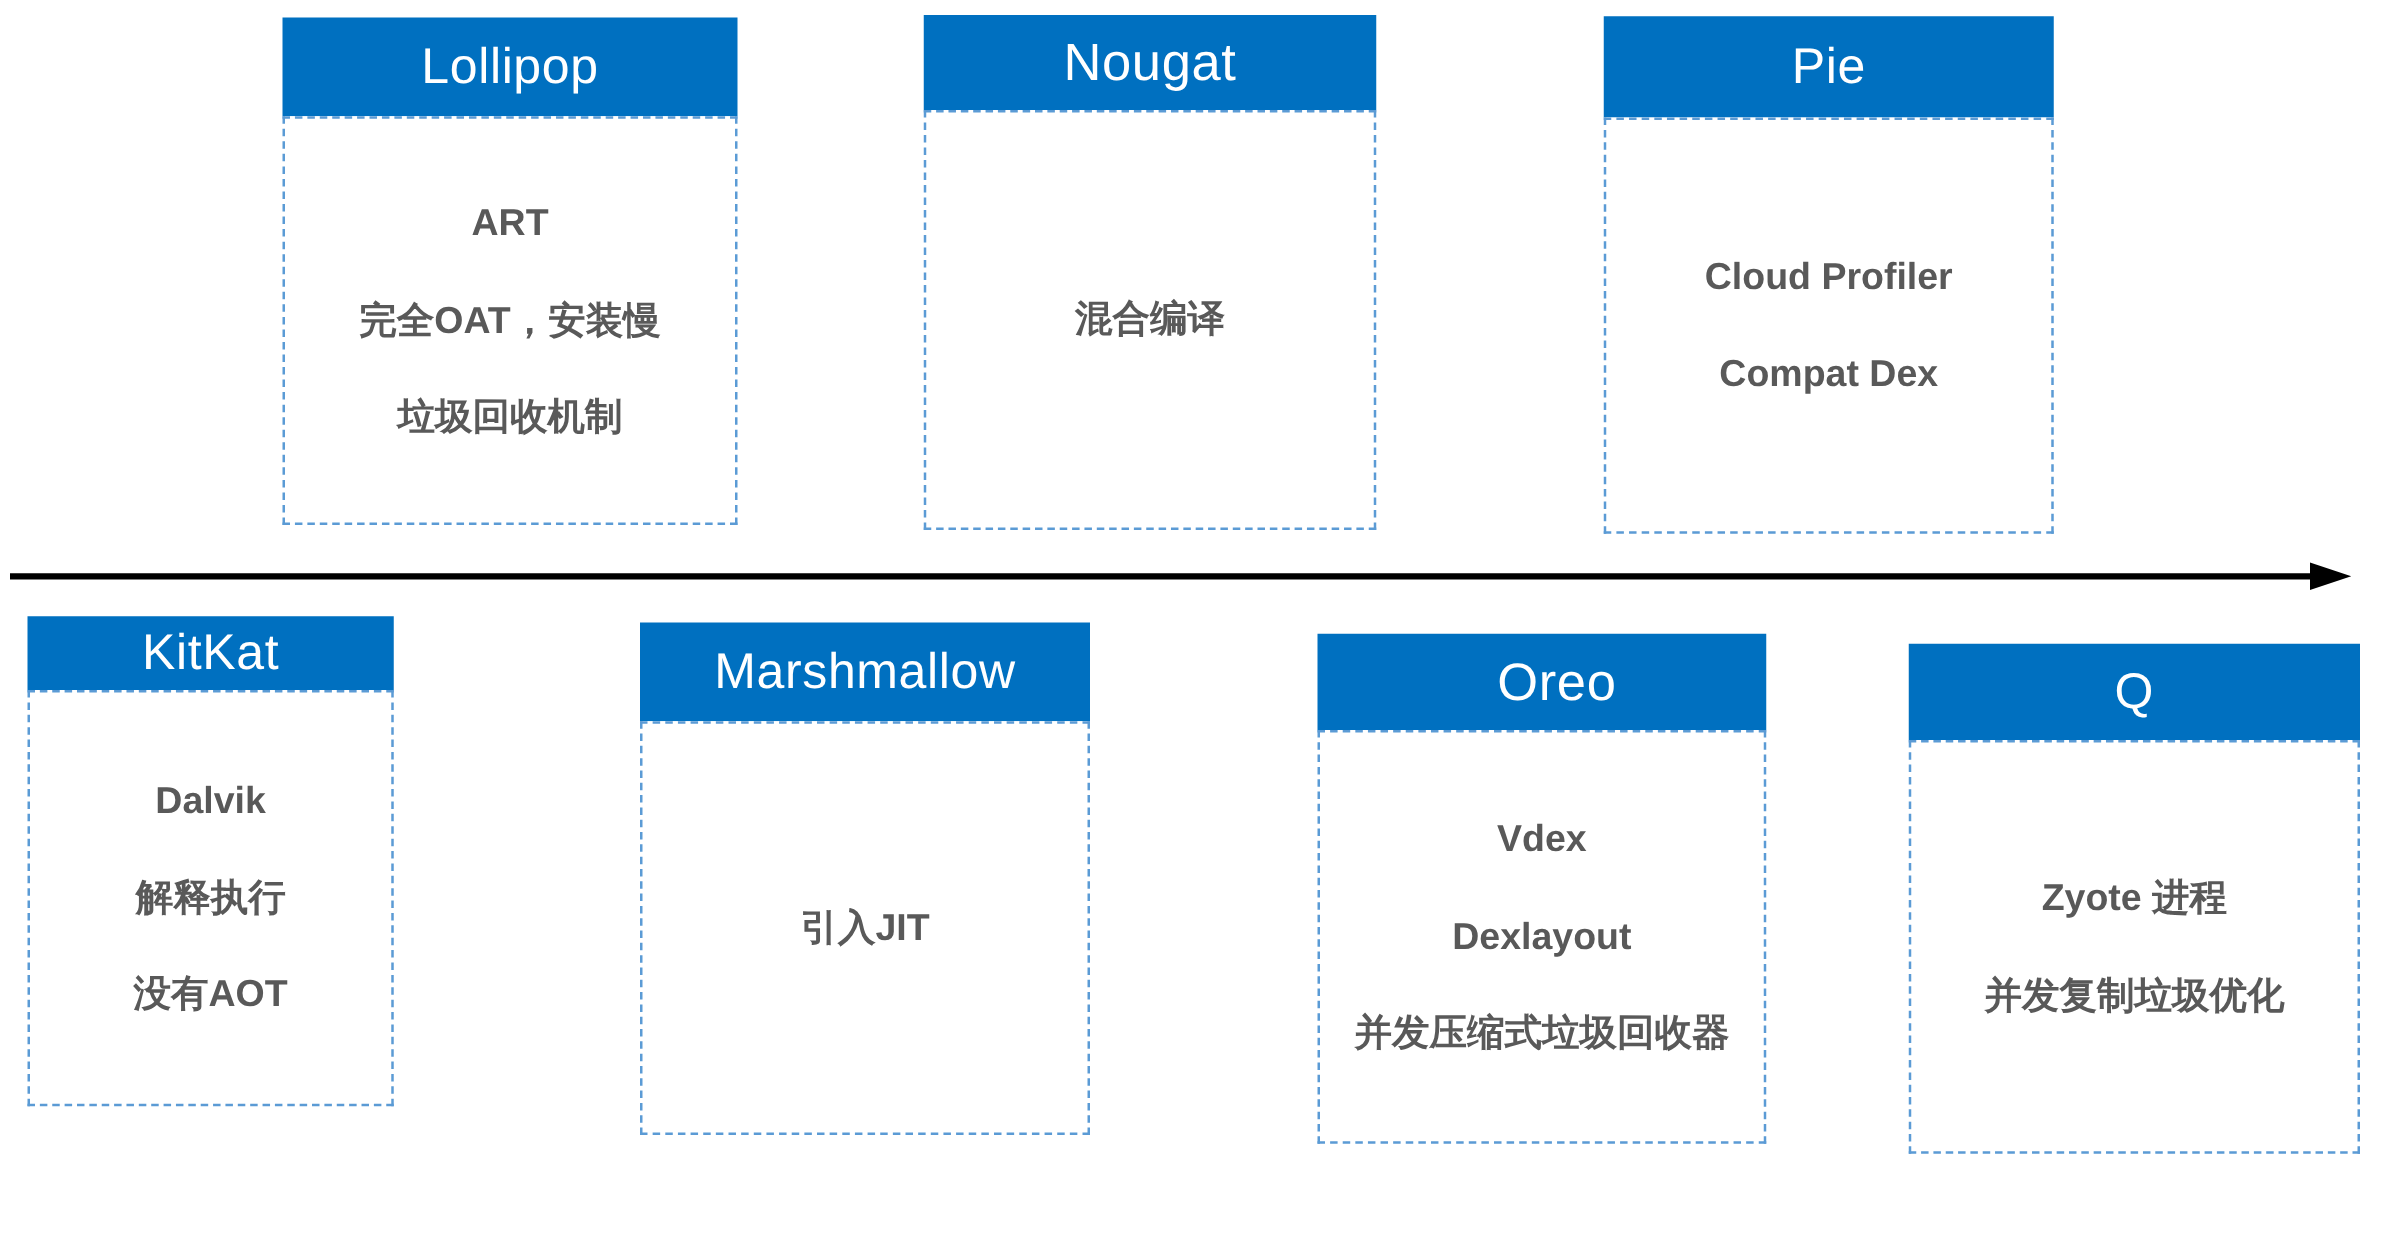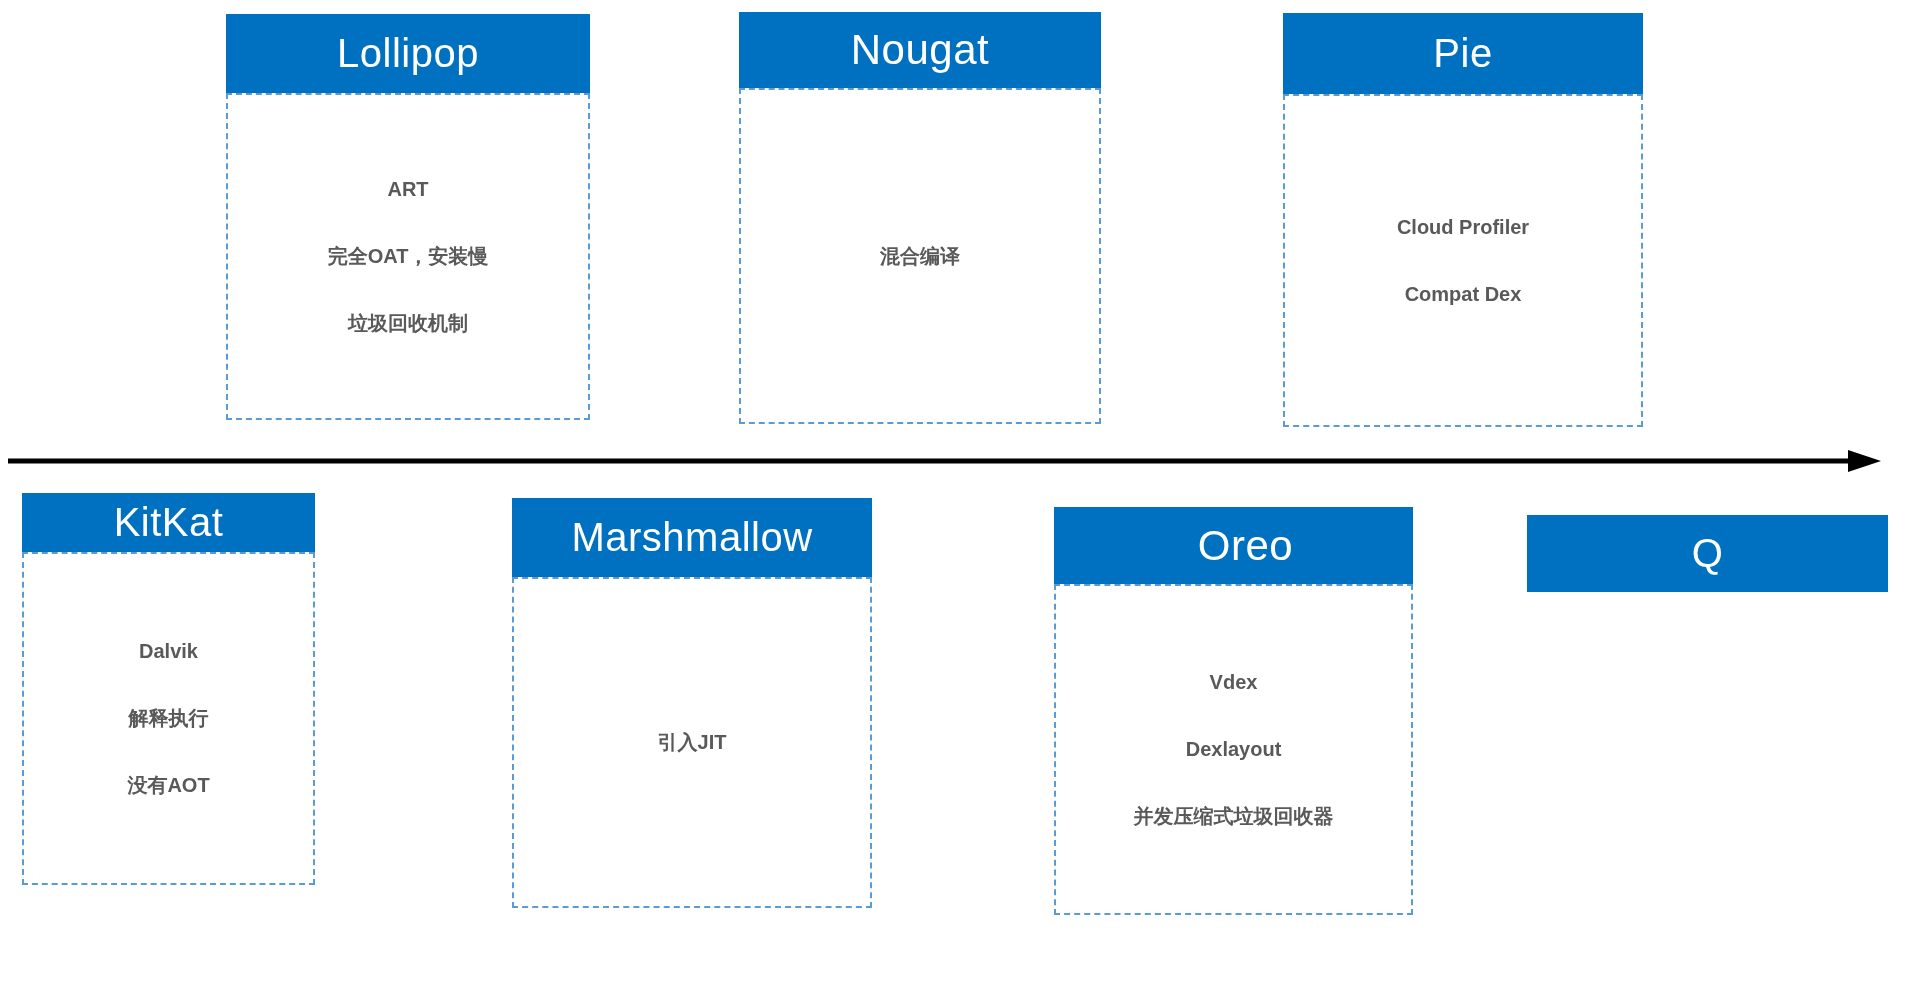--- a/index.html
+++ b/index.html
@@ -50,21 +50,21 @@
     background: var(--canvas-bg);
     display: flex;
     flex-direction: column;
     align-items: center;
     justify-content: center;
     gap: 46px;
   }
 
   .card-line {
     color: var(--body-text);
-    font-size: 20px;
+    font-size: 30px;
     font-weight: 700;
     line-height: 1.05;
     white-space: nowrap;
     text-align: center;
   }
 
   
   .card-lollipop            { left: 226px;  top: 14px;  width: 364px; }
   .card-lollipop .card-header    { height: 79px; }
   .card-lollipop .card-body      { height: 327px; }
@@ -147,15 +147,19 @@
     <div class="card-header">Oreo</div>
     <div class="card-body">
       <div class="card-line">Vdex</div>
       <div class="card-line">Dexlayout</div>
       <div class="card-line">并发压缩式垃圾回收器</div>
     </div>
   </div>
 
   <div class="card card-q">
     <div class="card-header">Q</div>
+    <div class="card-body">
+      <div class="card-line">Zyote 进程</div>
+      <div class="card-line">并发复制垃圾优化</div>
+    </div>
   </div>
 
 </div>
 
 </body></html>

